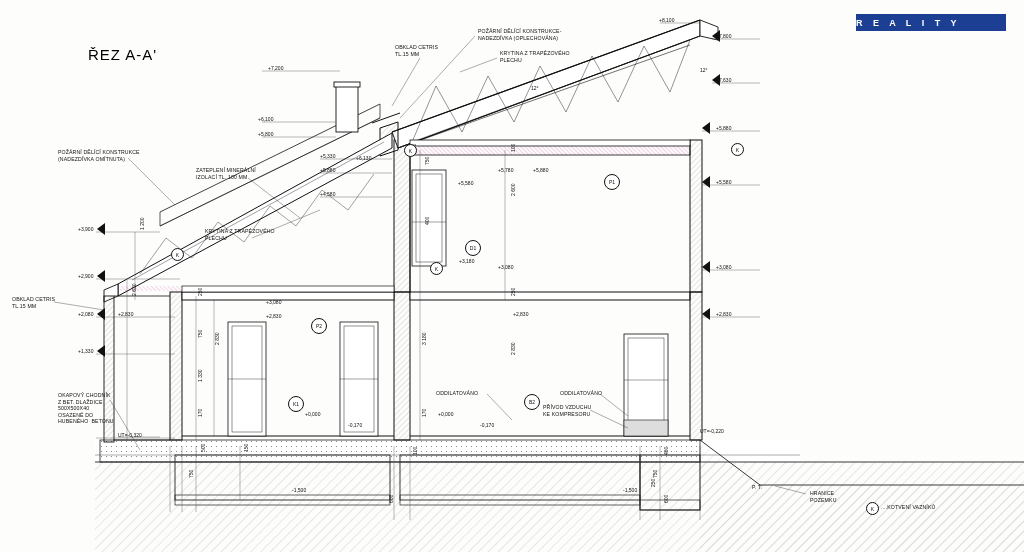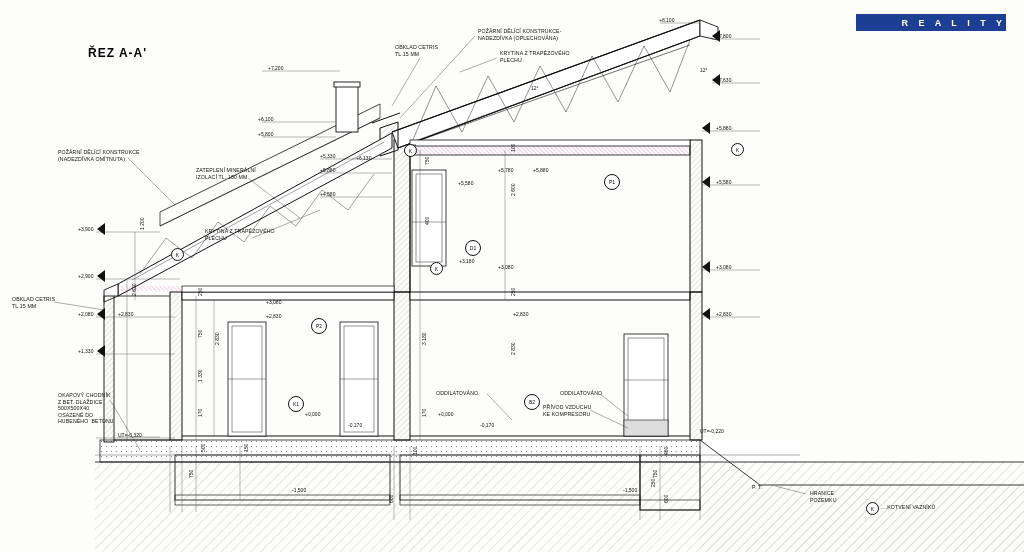--- a/index.html
+++ b/index.html
@@ -1,27 +1,27 @@
 <!DOCTYPE html>
 <html><head>
 <meta charset="utf-8">
 <style>
   html,body{margin:0;padding:0;background:#ffffff;}
   body{width:1024px;height:552px;overflow:hidden;font-family:"Liberation Sans",sans-serif;color:#1a1a1a;}
   #sheet{position:relative;width:1024px;height:552px;background:#fdfdfb;}
   .lbl{position:absolute;font-size:5.2px;line-height:1.25;letter-spacing:.12px;white-space:pre;color:#111;}
   .dim{position:absolute;font-size:5px;line-height:1.2;white-space:pre;color:#111;}
   .dimv{position:absolute;font-size:5px;white-space:pre;color:#111;transform-origin:left top;transform:rotate(-90deg);}
-  .title{position:absolute;font-weight:bold;font-size:12px;letter-spacing:1px;color:#000;}
+  .title{position:absolute;font-weight:normal;font-size:15px;letter-spacing:1px;color:#000;}
   .circ{position:absolute;border:.8px solid #111;border-radius:50%;display:flex;align-items:center;justify-content:center;font-size:5px;background:#fff;color:#111;}
   svg{position:absolute;left:0;top:0;}
   #logo{position:absolute;right:18px;top:14px;width:150px;}
   #logo .top{background:#d0021b;height:34px;display:flex;align-items:center;justify-content:center;}
   #logo .top span{color:#fff;font-weight:bold;font-size:26px;letter-spacing:-1px;}
-  #logo .bot{background:#1c3f94;height:17px;display:flex;align-items:center;justify-content:flex-end;}
+  #logo .bot{background:#1c3f94;height:17px;display:flex;align-items:center;justify-content:flex-start;}
   #logo .bot span{color:#fff;font-weight:bold;font-size:9px;letter-spacing:4px;}
 </style>
 </head>
 <body>
 
 <div id="sheet">
 
   <svg width="1024" height="552">
     <defs>
       <pattern id="hatchTerrain" width="7" height="7" patternTransform="rotate(45)" patternUnits="userSpaceOnUse">

